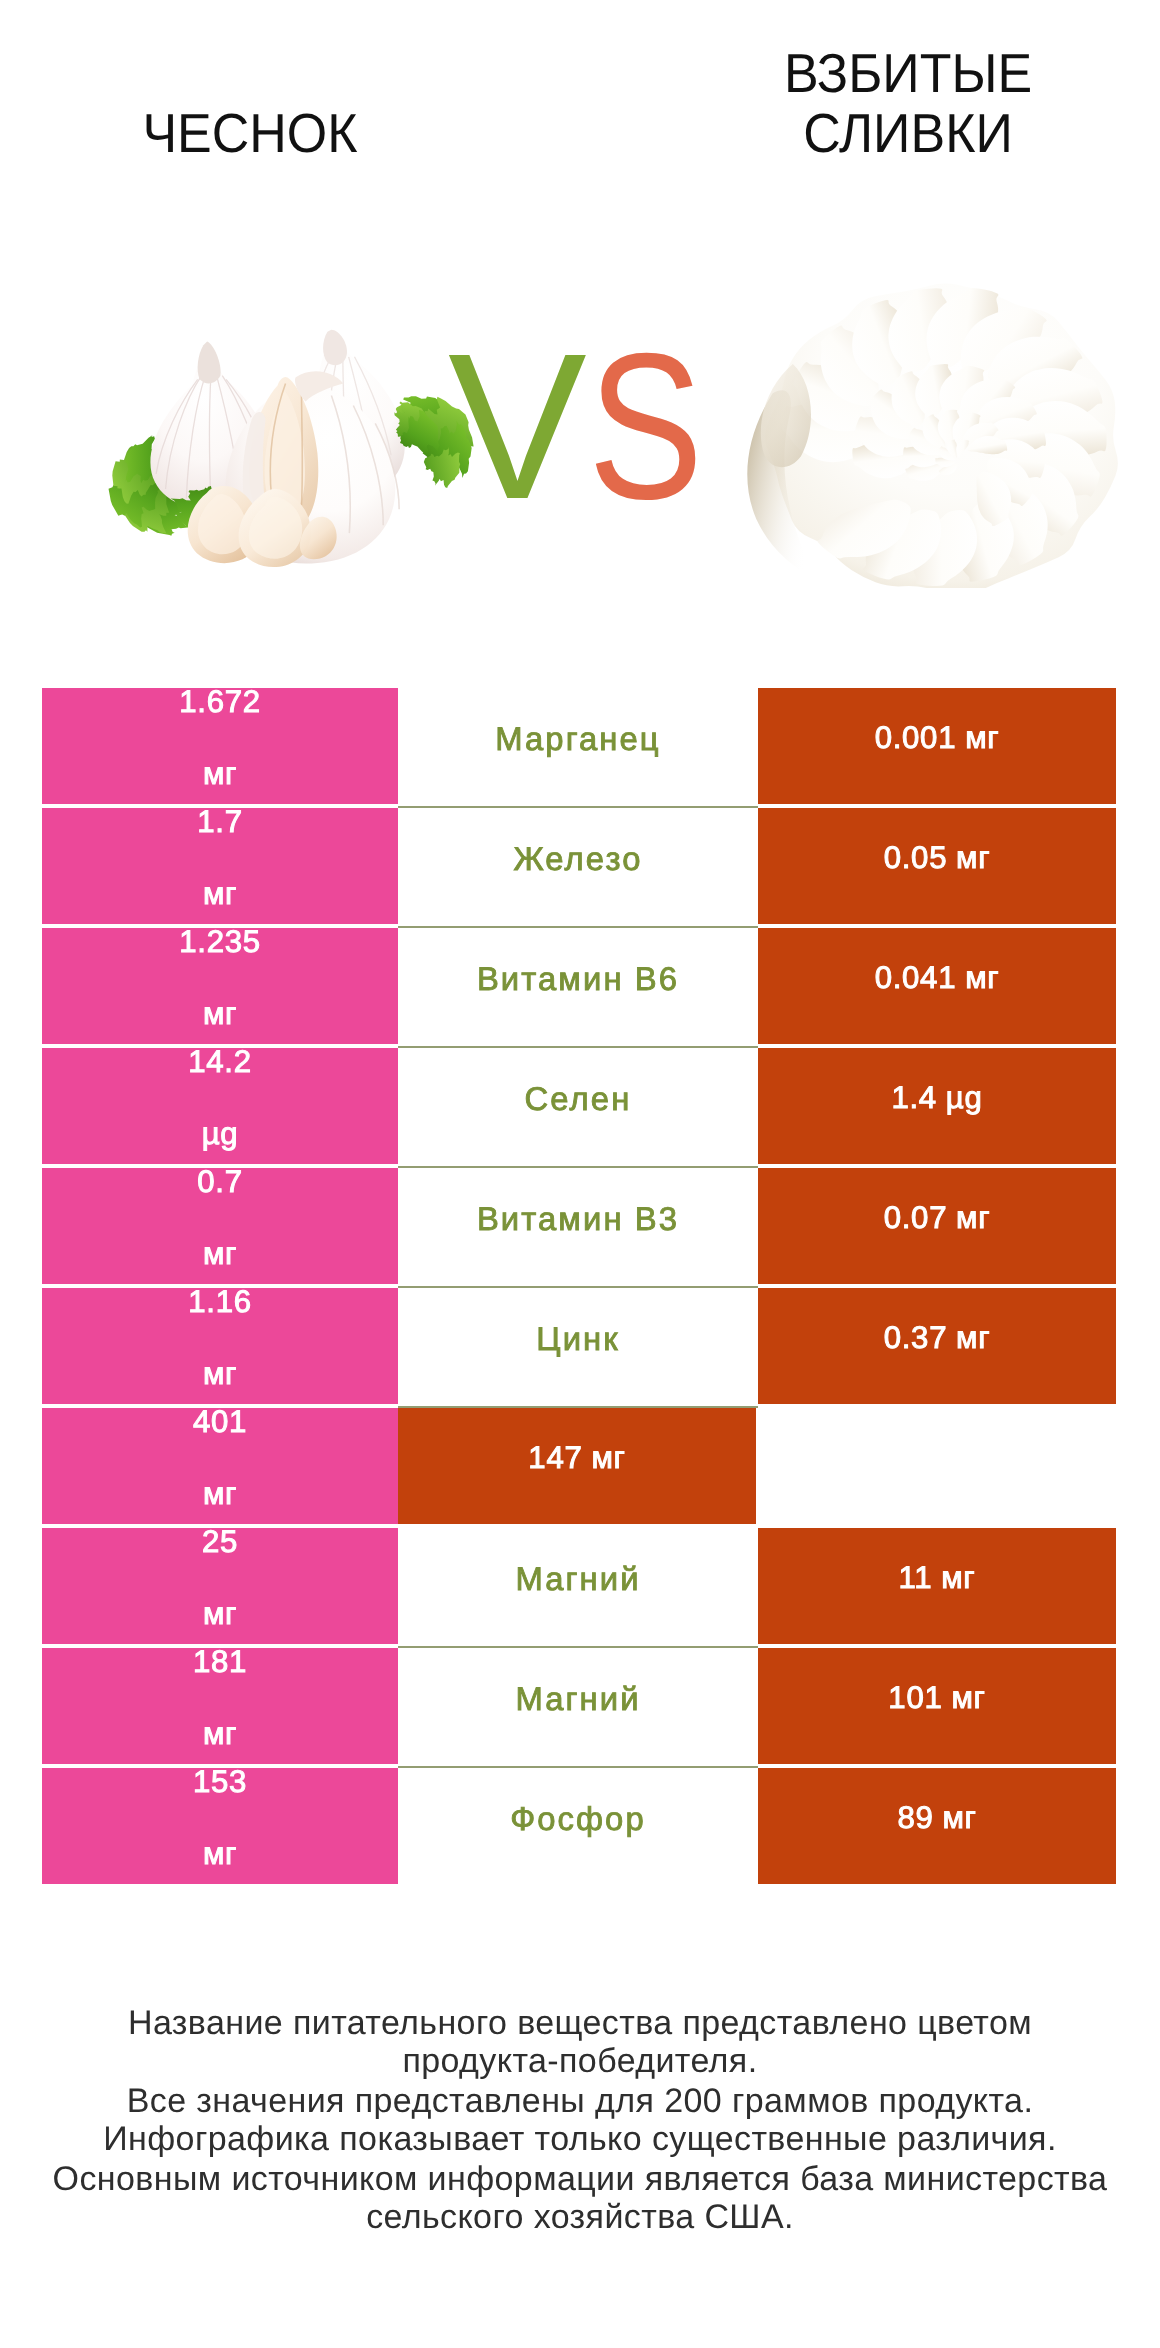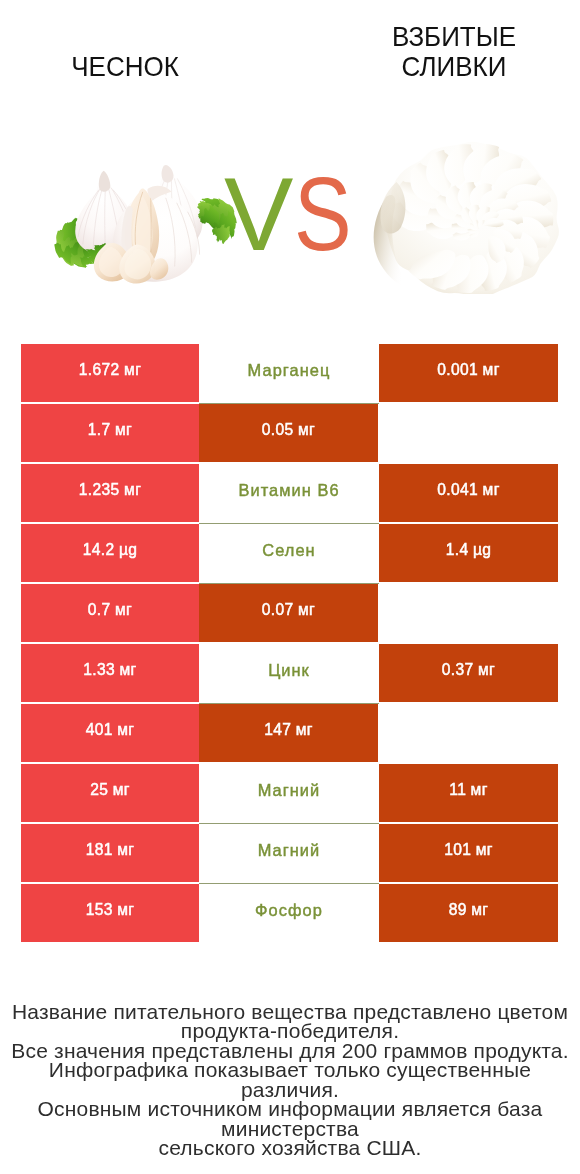--- a/index.html
+++ b/index.html
@@ -13,28 +13,28 @@
   .hero{position:absolute;top:150px;left:0;width:580px;height:160px;}
   #garlic-img{position:absolute;left:51px;top:11px;width:186px;height:124px;}
   #cream-img{position:absolute;left:370px;top:-14px;width:189px;height:158px;}
 
   .vs{position:absolute;top:162px;left:0;width:580px;font-size:104px;line-height:104px;font-family:"Liberation Sans",sans-serif;font-weight:400;}
   .vs .v{position:absolute;left:224px;top:0;color:#7ea833;}
   .vs .s{position:absolute;left:294px;top:0;color:#e3694a;transform:scaleX(0.83);transform-origin:left center;}
 
   .table{position:absolute;left:21px;top:344px;width:537px;}
   .row{display:flex;height:58px;margin-bottom:2px;position:relative;}
-  .cl{width:178px;background:#ef4444;color:#fff;display:flex;align-items:center;justify-content:center;}
+  .cl{width:178px;background:#ec4899;color:#fff;display:flex;align-items:center;justify-content:center;flex-direction:column;}
   .cm{width:180px;background:#fff;display:flex;align-items:center;justify-content:center;color:#7a9238;font-size:16.4px;font-weight:400;letter-spacing:1.05px;-webkit-text-stroke:0.45px #7a9238;position:relative;}
   .cr{width:179px;background:#c2410c;color:#fff;display:flex;align-items:center;justify-content:center;}
   .val{font-size:15.6px;font-weight:400;letter-spacing:0.35px;position:relative;top:-3.5px;-webkit-text-stroke:0.5px currentColor;}
   .row:not(:last-child) .cm::after{content:"";position:absolute;left:0;right:0;bottom:-2px;height:1px;background:#939d72;}
 
   .lbl{position:relative;top:-2.5px;}
-  .footer{position:absolute;left:0;top:1002px;width:580px;text-align:center;font-size:21px;line-height:19.45px;color:#2e2e2e;font-weight:400;letter-spacing:0.2px;}
+  .footer{position:absolute;left:0;top:1002px;width:580px;text-align:center;font-size:17.0px;line-height:19.45px;color:#2e2e2e;font-weight:400;letter-spacing:0.2px;}
 </style>
 </head>
 <body>
 
 <div class="page">
 
   <div class="title" id="title-left">ЧЕСНОК</div>
   <div class="title" id="title-right">
     <div>ВЗБИТЫЕ</div>
     <div>СЛИВКИ</div>
@@ -440,42 +440,48 @@
   <div class="table" id="table">
       <div class="row">
         <div class="cl"><span class="val">1.672</span>&nbsp;<span class="val u">мг</span></div>
         <div class="cm">
           <span class="lbl">Марганец</span>
         </div>
         <div class="cr"><span class="val">0.001</span>&nbsp;<span class="val u">мг</span></div>
       </div>
       <div class="row">
         <div class="cl"><span class="val">1.7</span>&nbsp;<span class="val u">мг</span></div>
+        <div class="cm">
+          <span class="lbl">Железо</span>
+        </div>
         <div class="cr"><span class="val">0.05</span>&nbsp;<span class="val u">мг</span></div>
       </div>
       <div class="row">
         <div class="cl"><span class="val">1.235</span>&nbsp;<span class="val u">мг</span></div>
         <div class="cm">
           <span class="lbl">Витамин B6</span>
         </div>
         <div class="cr"><span class="val">0.041</span>&nbsp;<span class="val u">мг</span></div>
       </div>
       <div class="row">
         <div class="cl"><span class="val">14.2</span>&nbsp;<span class="val u">µg</span></div>
         <div class="cm">
           <span class="lbl">Селен</span>
         </div>
         <div class="cr"><span class="val">1.4</span>&nbsp;<span class="val u">µg</span></div>
       </div>
       <div class="row">
         <div class="cl"><span class="val">0.7</span>&nbsp;<span class="val u">мг</span></div>
+        <div class="cm">
+          <span class="lbl">Витамин B3</span>
+        </div>
         <div class="cr"><span class="val">0.07</span>&nbsp;<span class="val u">мг</span></div>
       </div>
       <div class="row">
-        <div class="cl"><span class="val">1.33</span>&nbsp;<span class="val u">мг</span></div>
+        <div class="cl"><span class="val">1.16</span>&nbsp;<span class="val u">мг</span></div>
         <div class="cm">
           <span class="lbl">Цинк</span>
         </div>
         <div class="cr"><span class="val">0.37</span>&nbsp;<span class="val u">мг</span></div>
       </div>
       <div class="row">
         <div class="cl"><span class="val">401</span>&nbsp;<span class="val u">мг</span></div>
         <div class="cr"><span class="val">147</span>&nbsp;<span class="val u">мг</span></div>
       </div>
       <div class="row">

